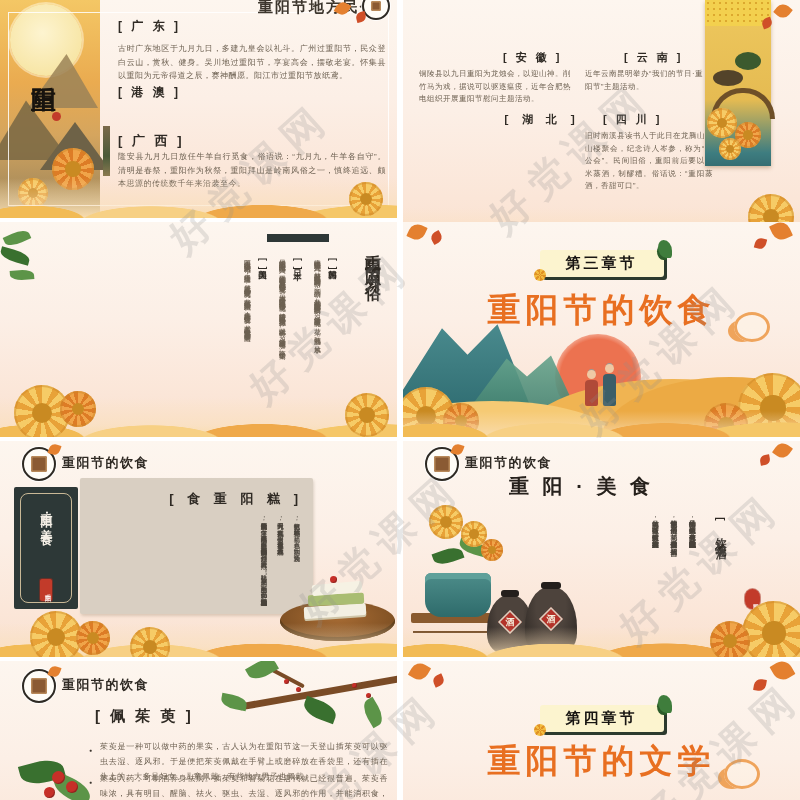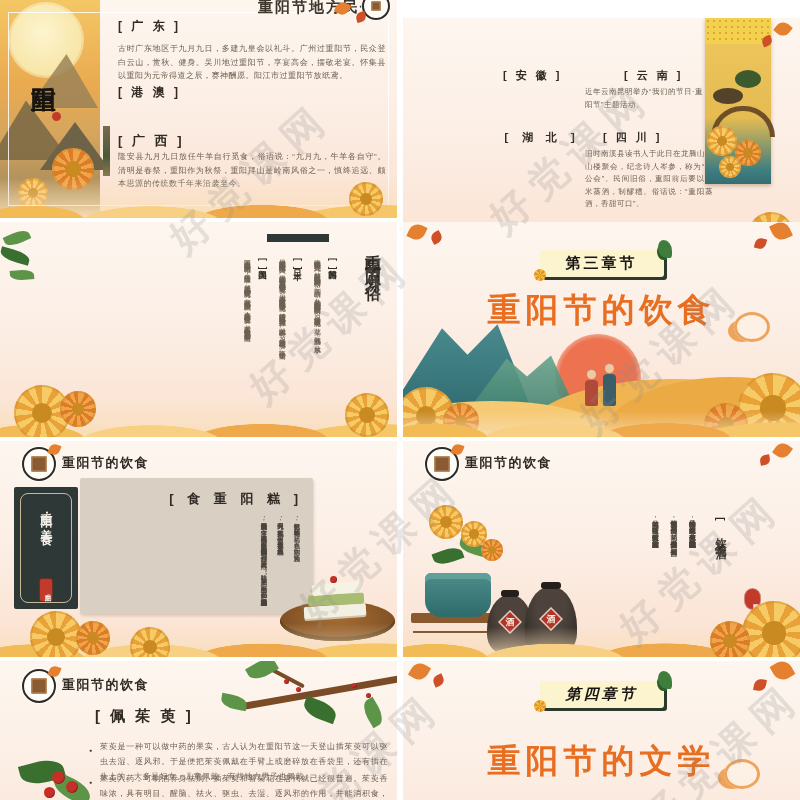--- a/index.html
+++ b/index.html
@@ -113,22 +113,23 @@
     <div class="schead" style="left:118px;top:84px;font-size:12px;">[ 港 澳 ]</div>
     <div class="schead" style="left:118px;top:132px;font-size:13px;">[ 广 西 ]</div>
     <div class="sbody" style="left:118px;top:150px;width:268px;font-size:8px;line-height:13.5px;">隆安县九月九日放任牛羊自行觅食，俗语说：“九月九，牛羊各自守”。清明是春祭，重阳作为秋祭，重阳拜山是岭南风俗之一，慎终追远、颇本思源的传统数千年来沿袭至今。</div>
     <div class="abs" style="left:103px;top:126px;width:7px;height:50px;background:linear-gradient(180deg,#7a6a4a,#4a5a3a 60%,#8a7a50);"></div>
     <div class="wave"></div>
     <div class="mum" style="right:14px;bottom:2px;width:34px;height:34px;"></div>
     <div class="maple" style="left:336px;top:2px;width:13px;height:13px;transform:rotate(30deg);"></div>
     <div class="maple red" style="left:356px;top:12px;width:10px;height:10px;transform:rotate(-15deg);"></div>
   </div>
 
-  <div class="slide" style="left:403px;top:18px;height:248px;">
+  <div class="slide" style="left:403px;top:0;height:248px;">
     <div class="schead" style="left:100px;top:50px;font-size:11px;">[ 安 徽 ]</div>
+    <div class="sbody" style="left:16px;top:68px;width:152px;font-size:7.5px;line-height:12.5px;">铜陵县以九日重阳为龙烛会，以迎山神。削竹马为戏，据说可以驱逐瘟疫，近年合肥热电组织开展重阳节慰问主题活动。</div>
     <div class="schead" style="left:198px;top:50px;font-size:11px;margin-left:23px;">[ 云 南 ]</div>
     <div class="sbody" style="left:182px;top:68px;width:118px;font-size:7.5px;line-height:12.5px;">近年云南昆明举办“我们的节日·重阳节”主题活动。</div>
     <div class="schead" style="left:100px;top:112px;font-size:11px;font-family:Liberation Mono, monospace;">[ 湖 北 ]</div>
     <div class="schead" style="left:200px;top:112px;font-size:11px;">[ 四 川 ]</div>
     <div class="sbody" style="left:182px;top:130px;width:128px;font-size:7.5px;line-height:12.5px;">旧时南溪县读书人于此日在龙腾山岑山楼聚会，纪念诗人岑参，称为“岑公会”。民间旧俗，重阳前后要以糯米蒸酒，制醪糟。俗话说：“重阳蒸酒，香甜可口”。</div>
 
     <div class="abs" style="left:302px;top:0;width:66px;height:166px;background:linear-gradient(180deg,#eec85e 0%,#e5bb52 60%,#3e7d80 92%,#356e72 100%);box-shadow:0 2px 4px rgba(120,80,30,.35);">
       <div class="abs" style="left:0;top:0;right:0;height:26px;background:#f3d04e;background-image:radial-gradient(circle,#dca82e 28%,rgba(0,0,0,0) 32%);background-size:6px 6px;"></div>
       <div class="abs" style="left:30px;top:52px;width:26px;height:18px;border-radius:50%;background:#3c5a2e;"></div>
       <div class="abs" style="left:8px;top:70px;width:30px;height:16px;border-radius:50%;background:#53432a;"></div>
@@ -237,20 +238,21 @@
     <div class="mum orange" style="left:76px;bottom:2px;width:34px;height:34px;"></div>
     <div class="mum" style="left:130px;bottom:-10px;width:40px;height:40px;"></div>
   </div>
 
   <div class="slide" style="left:403px;top:441px;height:216px;">
     <div class="hicon" style="left:22px;top:6px;">
       <div class="glyph"></div>
       <div class="hleaf"></div>
     </div>
     <div class="htext" style="left:62px;top:13px;">重阳节的饮食</div>
+    <div class="abs" style="left:0;right:40px;top:32px;text-align:center;font-size:20px;font-weight:bold;color:#26211c;letter-spacing:4px;">重 阳 · 美 食</div>
     <div class="vwrap" style="right:72px;top:76px;height:86px;font-size:11px;font-weight:bold;color:#2f2a24;letter-spacing:3px;">[ 饮菊花酒 ]</div>
     <div class="seal" style="right:40px;top:148px;width:15px;height:20px;font-size:6px;border-radius:50% 50% 50% 50%/40% 40% 40% 40%;">重阳</div>
     <div class="vwrap" style="right:102px;top:74px;height:122px;font-size:6.8px;line-height:12.5px;color:#4a443c;">
       <div style="margin-left:6px;">由于菊的独特品性，菊成为生命力的象征，菊花含有养生成分。晋代葛洪《抱朴子》有南阳山中人家饮用遍生菊花的甘谷水而益寿的记载。</div>
       <div style="margin-left:6px;">重阳佳节饮菊花酒，是中国的传统习俗。菊花酒，在古代被看作是重阳必饮、祛灾祈福的“吉祥酒”。</div>
       <div style="margin-left:6px;">菊花酒是药酒，味道微微有一点苦，饮后可使人明目醒脑，而且具有祛灾祈福的吉祥寓意。</div>
     </div>
 
     <div class="abs" style="left:0;top:50px;width:180px;height:166px;">
       <div class="abs" style="left:8px;top:122px;width:92px;height:10px;background:#8a5a2e;border-radius:2px;box-shadow:6px 14px 0 -4px #6e4520,-2px 14px 0 -4px #6e4520;"></div>
@@ -304,21 +306,21 @@
     <div class="berry" style="left:52px;top:110px;width:13px;height:13px;"></div>
     <div class="berry" style="left:66px;top:120px;width:12px;height:12px;"></div>
     <div class="berry" style="left:44px;top:126px;width:11px;height:11px;"></div>
   </div>
 
   <div class="slide" style="left:403px;top:661px;height:216px;">
     <div class="maple" style="left:8px;top:2px;width:17px;height:17px;transform:rotate(30deg);"></div>
     <div class="maple red" style="left:30px;top:14px;width:11px;height:11px;transform:rotate(-25deg);"></div>
     <div class="maple" style="right:8px;top:0px;width:19px;height:19px;transform:rotate(60deg);"></div>
     <div class="maple red" style="right:34px;top:18px;width:12px;height:12px;transform:rotate(10deg);"></div>
-    <div class="badge" style="top:20px;font-style:italic;">
+    <div class="badge" style="top:44px;">
       <span>第四章节</span>
       <span class="bflower"></span>
       <span class="bplant"></span>
     </div>
     <div class="chap-title" style="top:78px;">重阳节的文学</div>
     <div class="cloud" style="right:40px;top:98px;width:30px;height:24px;"></div>
 
   </div>
 
   <div class="wm" style="left:150px;top:150px;">好党课网</div>

